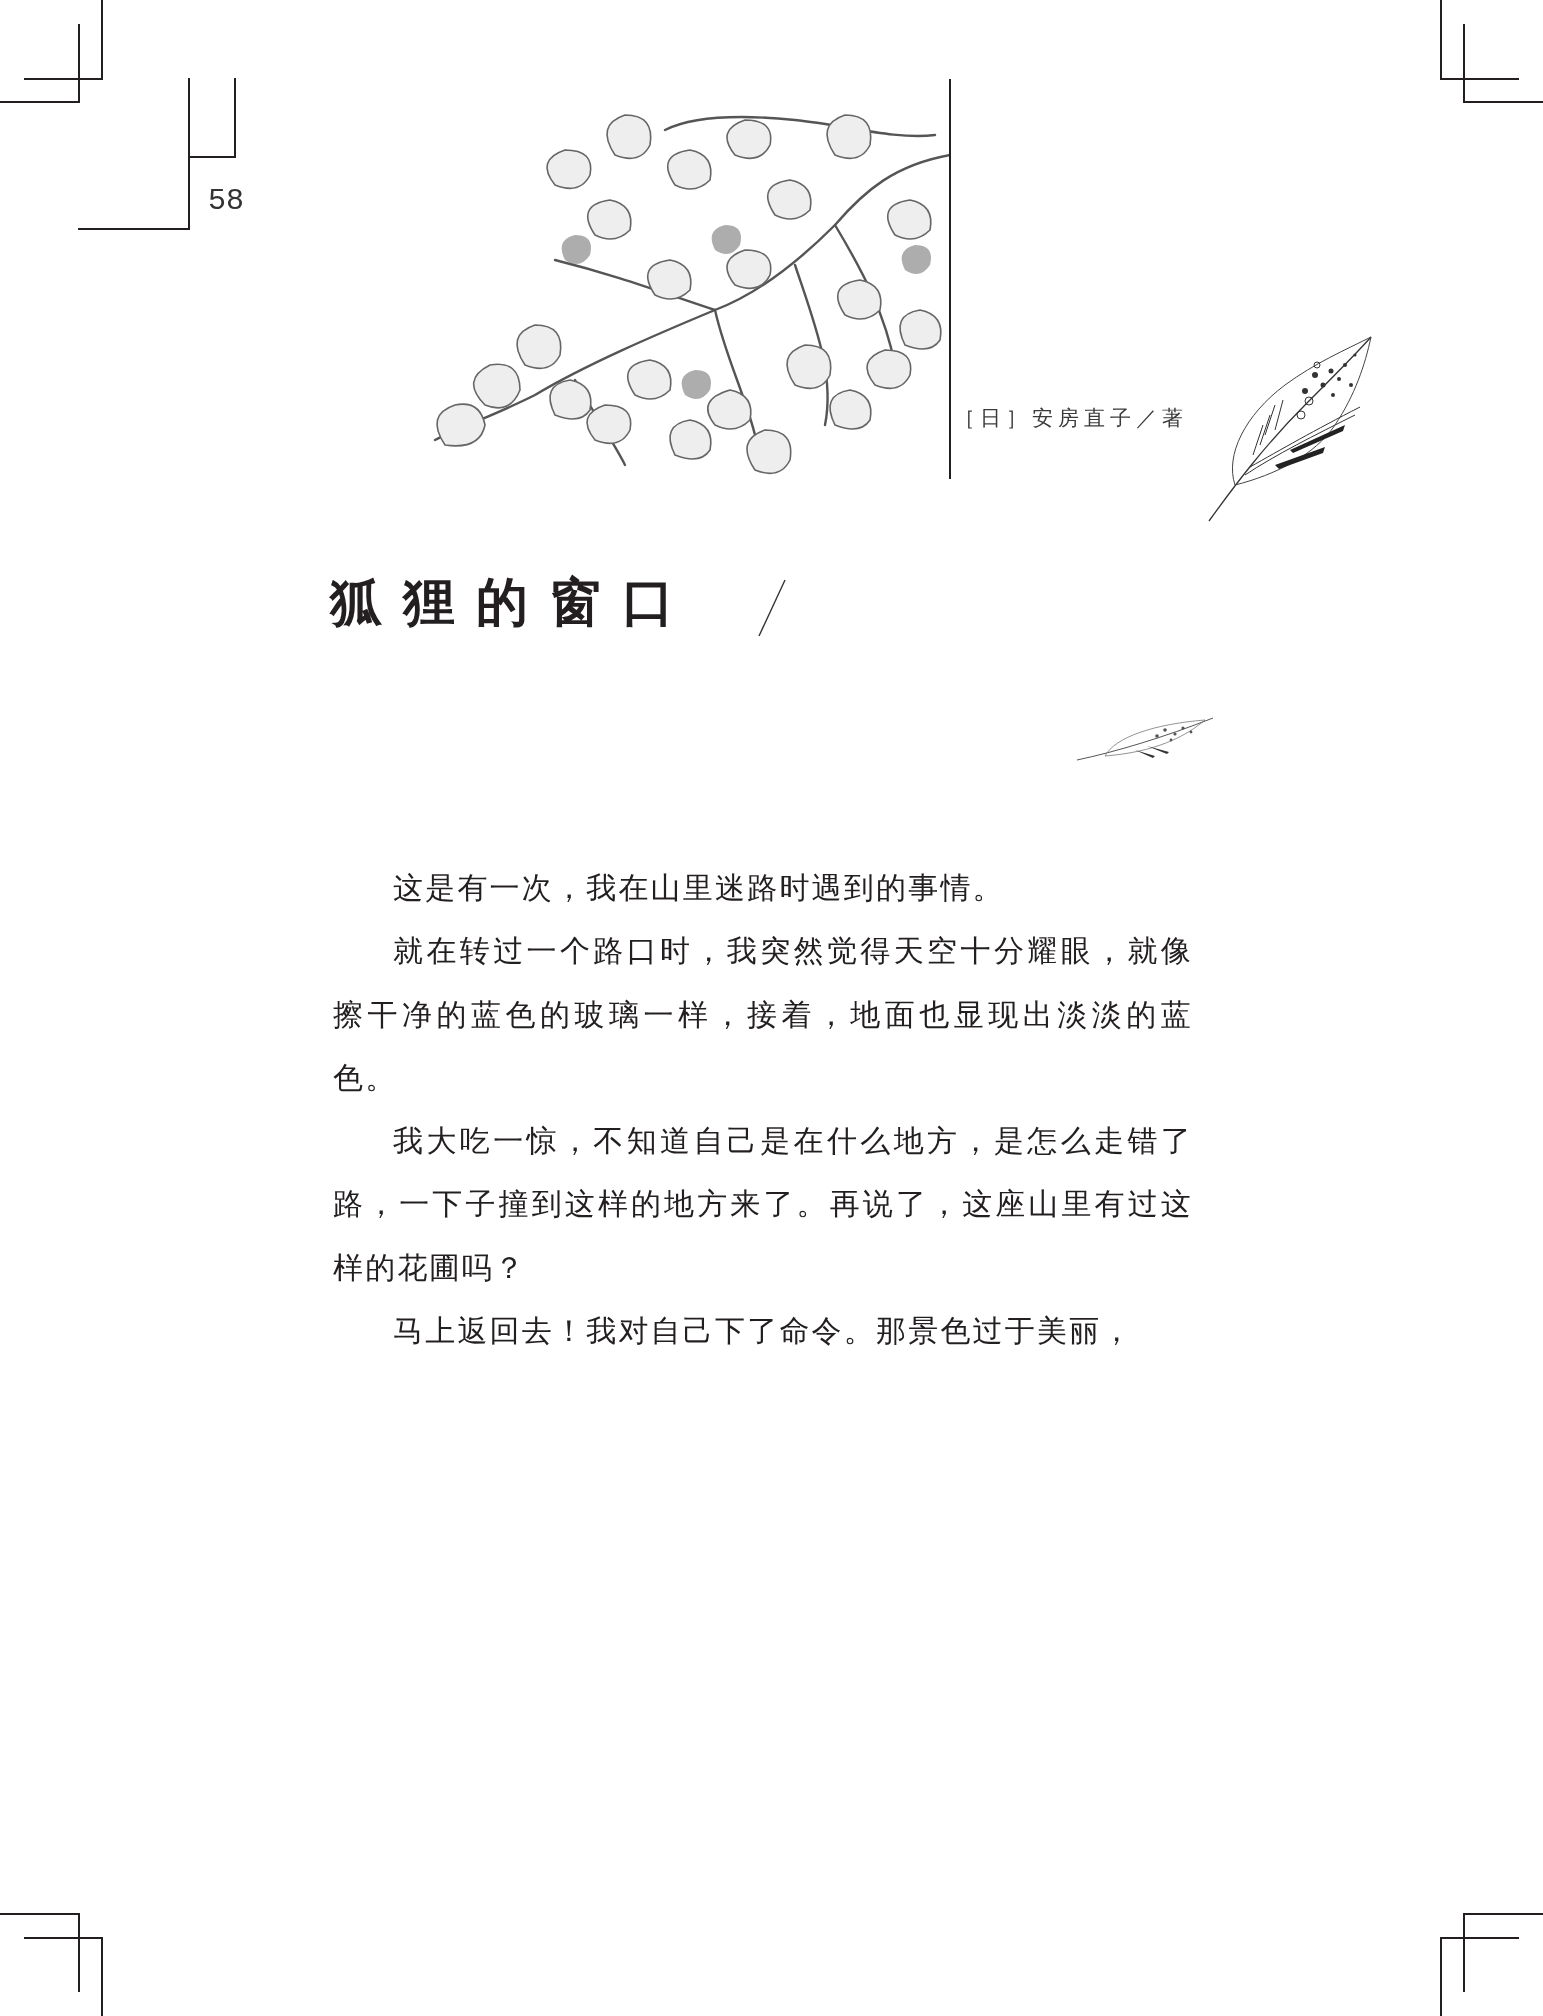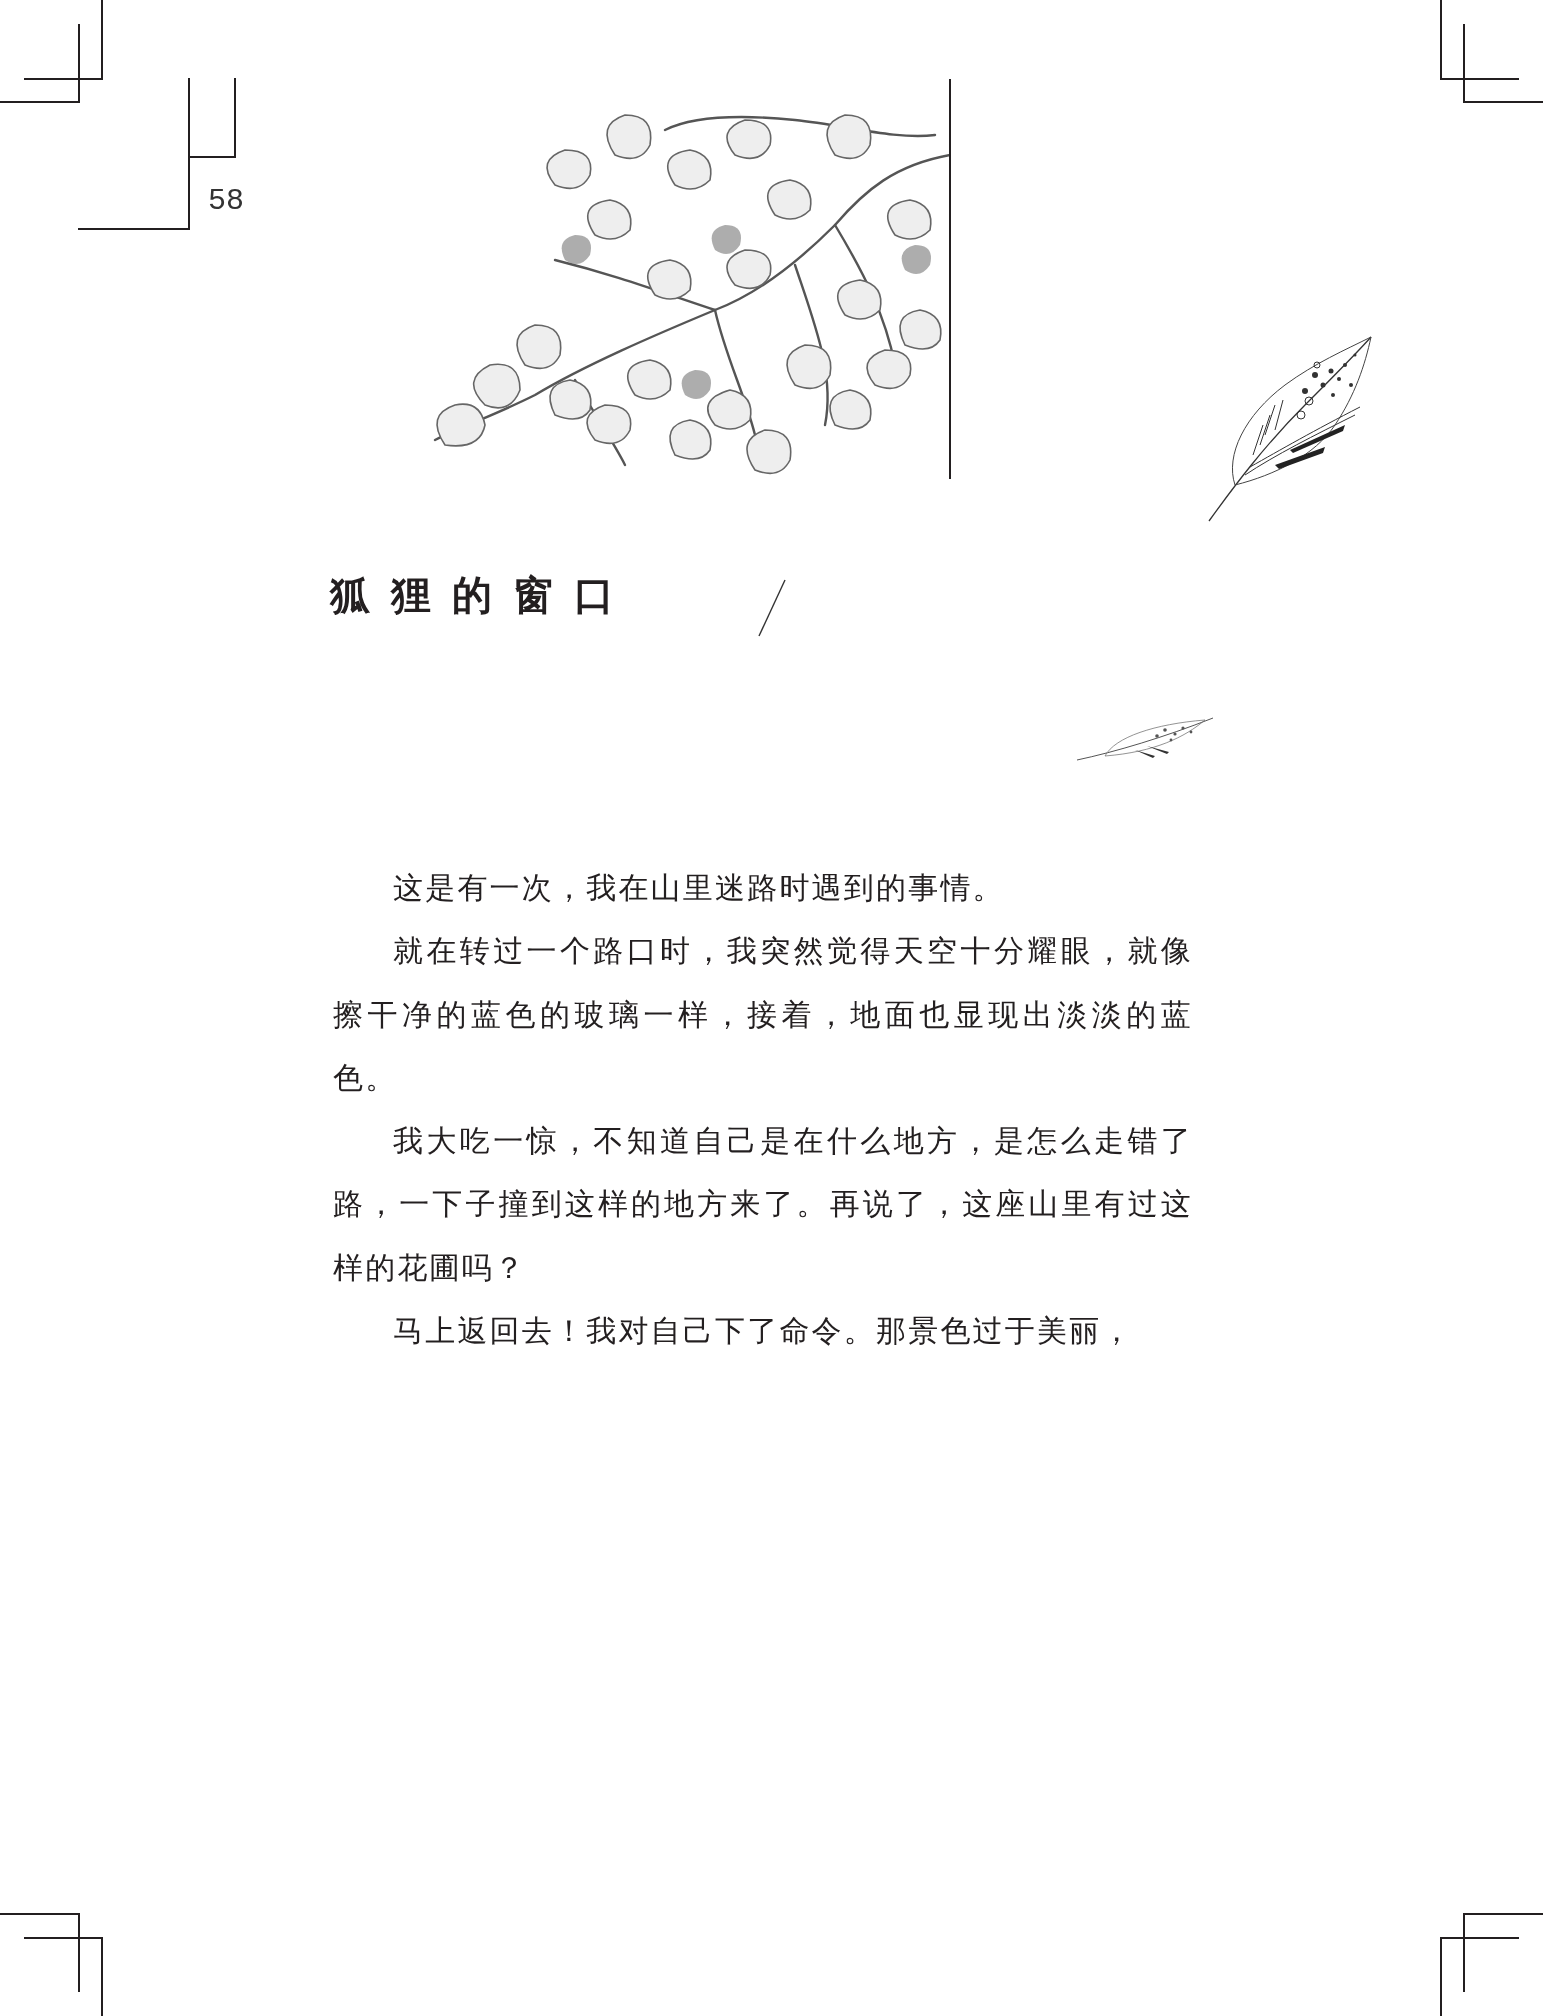--- a/index.html
+++ b/index.html
@@ -4,21 +4,21 @@
   <style>
     html, body { margin: 0; padding: 0; background: #ffffff; }
     body { width: 1543px; height: 2016px; position: relative; overflow: hidden; font-family: "DejaVu Sans", sans-serif; color: #231f20; }
     .mark { position: absolute; background: #231f20; }
     .page-number { position: absolute; left: 208px; top: 184px; font-family: Liberation Mono, monospace; font-size: 30px; color: #333; }
     .illustration { position: absolute; left: 415px; top: 95px; width: 535px; height: 400px; }
     .divider { position: absolute; left: 949px; top: 79px; width: 2px; height: 400px; background: #231f20; }
     .credits { position: absolute; right: 355px; top: 388px; text-align: right; font-size: 21px; color: #3a3a3a; letter-spacing: 5px; line-height: 60px; }
     .feather-big { position: absolute; left: 1205px; top: 335px; width: 170px; height: 190px; }
     .feather-small { position: absolute; left: 1075px; top: 712px; width: 140px; height: 55px; }
-    .title { position: absolute; left: 330px; top: 568px; font-size: 40px; letter-spacing: 21px; color: #231f20; font-weight: bold; }
+    .title { position: absolute; left: 330px; top: 568px; font-size: 52px; letter-spacing: 21px; color: #231f20; font-weight: bold; }
     .title-slash { position: absolute; left: 757px; top: 578px; width: 30px; height: 60px; }
     .body-text { position: absolute; left: 333px; top: 856px; width: 860px; font-size: 30px; line-height: 63.3px; letter-spacing: 2.2px; color: #231f20; }
     .para { margin: 0; text-indent: 2em; text-align: justify; text-align-last: left; }
   </style>
 </head>
 <body>
 
 <div>
   <div class="mark" style="left:101px; top:0; width:2px; height:80px;"></div>
   <div class="mark" style="left:24px; top:78px; width:79px; height:2px;"></div>
@@ -90,20 +90,21 @@
     <path d="M150 165 q-10 -20 10 -25 q20 0 15 20 q-10 15 -25 5z"></path>
     <path d="M300 155 q-10 -20 10 -25 q20 0 15 20 q-10 15 -25 5z"></path>
     <path d="M490 175 q-10 -20 10 -25 q20 0 15 20 q-10 15 -25 5z"></path>
     <path d="M270 300 q-10 -20 10 -25 q20 0 15 20 q-10 15 -25 5z"></path>
   </g>
 </svg>
 
 <div class="divider"></div>
 
 <div class="credits">
+  <div>［日］安房直子／著</div>
 </div>
 
 <svg class="feather-big" viewBox="0 0 170 190">
   <path d="M4 186 C30 150 60 110 100 70 C130 40 150 20 166 2" fill="none" stroke="#333" stroke-width="1.3"></path>
   <path d="M30 150 C20 120 40 80 80 50 C110 28 140 15 166 2 C160 30 150 60 130 90 C110 120 70 140 30 150z" fill="none" stroke="#444" stroke-width="1"></path>
   <g fill="#333">
     <circle cx="110" cy="40" r="3"></circle>
       <circle cx="118" cy="50" r="2.5"></circle>
       <circle cx="126" cy="36" r="2.5"></circle>
     <circle cx="100" cy="56" r="3"></circle>

